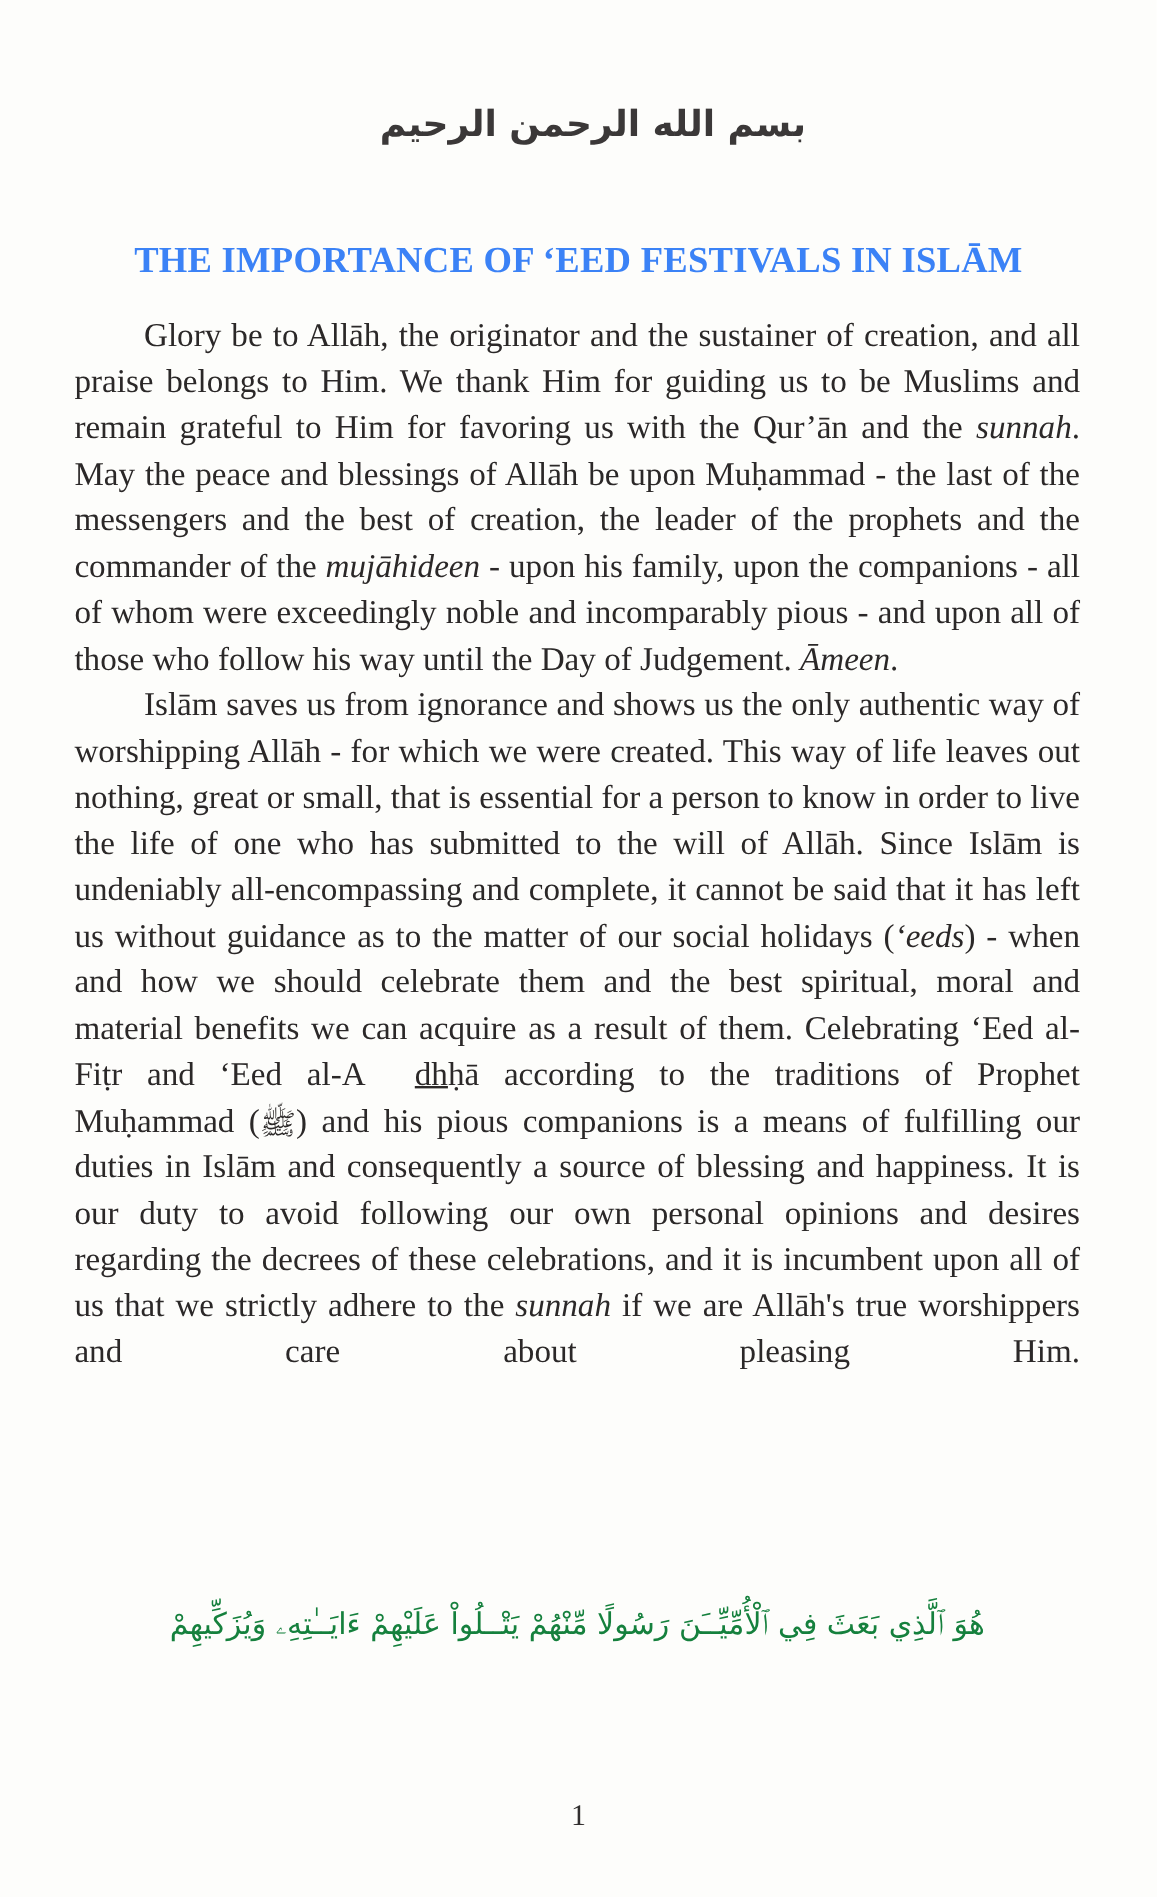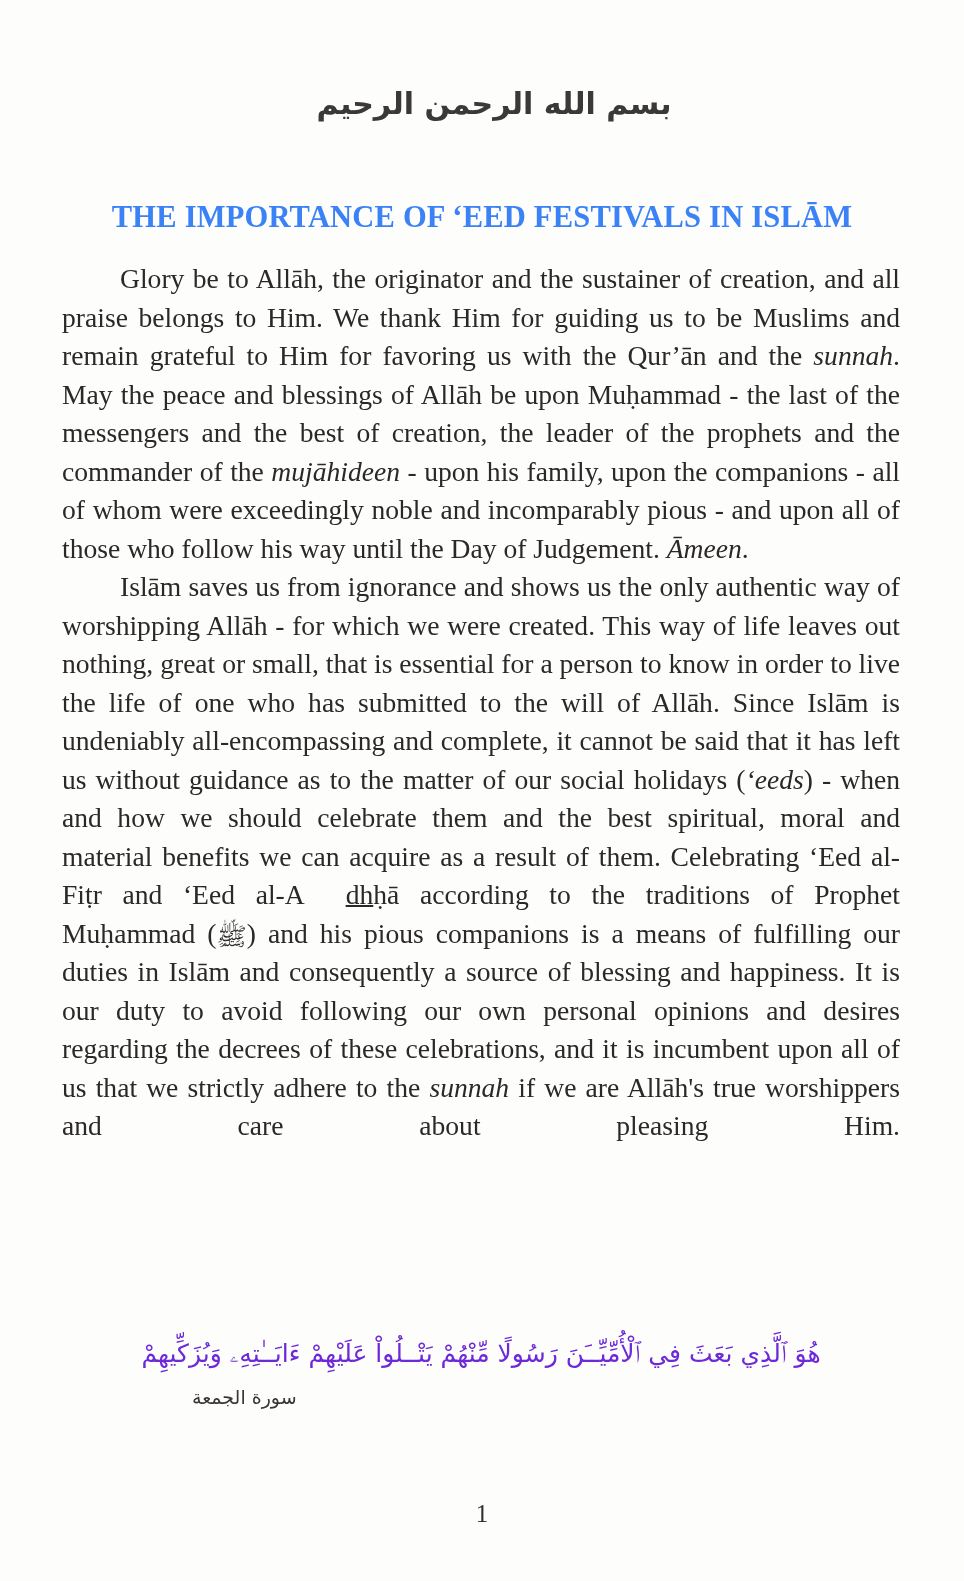--- a/index.html
+++ b/index.html
@@ -98,21 +98,21 @@
     left: 62px;
     width: 838px;
   }
 
   .verse-line {
     text-align: center;
     direction: rtl;
     font-family: "DejaVu Sans", "Liberation Sans", sans-serif;
     font-size: 25px;
     line-height: 44px;
-    color: #6d28d9;
+    color: #15803d;
     white-space: nowrap;
   }
 
   .verse-marker {
     font-family: "DejaVu Sans", "Liberation Sans", sans-serif;
     font-size: 22px;
     display: inline-block;
     border: 1.5px solid #3a3636;
     border-radius: 50%;
     width: 26px;
@@ -156,18 +156,17 @@
   <div class="body-text">
 
     <p><span>Glory be to Allāh, the originator and the sustainer of creation, and all praise belongs to Him.  We thank Him for guiding us to be Muslims and remain grateful to Him for favoring us with the Qur’ān and the </span><em>sunnah</em><span>.  May the peace and blessings of Allāh be upon Muḥammad - the last of the messengers and the best of creation, the leader of the prophets and the commander of the </span><em>mujāhideen</em><span> - upon his family, upon the companions - all of whom were exceedingly noble and incomparably pious - and upon all of those who follow his way until the Day of Judgement.  </span><em>Āmeen</em><span>.</span></p>
 
     <p><span>Islām saves us from ignorance and shows us the only authentic way of worshipping Allāh - for which we were created.  This way of life leaves out nothing, great or small, that is essential for a person to know in order to live the life of one who has submitted to the will of Allāh.  Since Islām is undeniably all-encompassing and complete, it cannot be said that it has left us without guidance as to the matter of our social holidays (</span><em>‘eeds</em><span>) - when and how we should celebrate them and the best spiritual, moral and material benefits we can acquire as a result of them.  Celebrating ‘Eed al-Fiṭr and ‘Eed al-A</span><span class="udl">dh</span><span>ḥā according to the traditions of Prophet Muḥammad (</span><span class="salawat">ﷺ</span><span>) and his pious companions is a means of fulfilling our duties in Islām and consequently a source of blessing and happiness.  It is our duty to avoid following our own personal opinions and desires regarding the decrees of these celebrations, and it is incumbent upon all of us that we strictly adhere to the </span><em>sunnah</em><span> if we are Allāh's true worshippers and care about pleasing Him.</span></p>
 
   </div>
 
   <div class="verse-block">
     <div class="verse-line">هُوَ ٱلَّذِي بَعَثَ فِي ٱلْأُمِّيِّــَنَ رَسُولًا مِّنْهُمْ يَتْــلُواْ عَلَيْهِمْ ءَايَــٰتِهِۦ وَيُزَكِّيهِمْ</div>
-    <div class="surah-ref">سورة الجمعة</div>
   </div>
 
   <div class="page-number">1</div>
 
 </div>
 
 </body></html>

